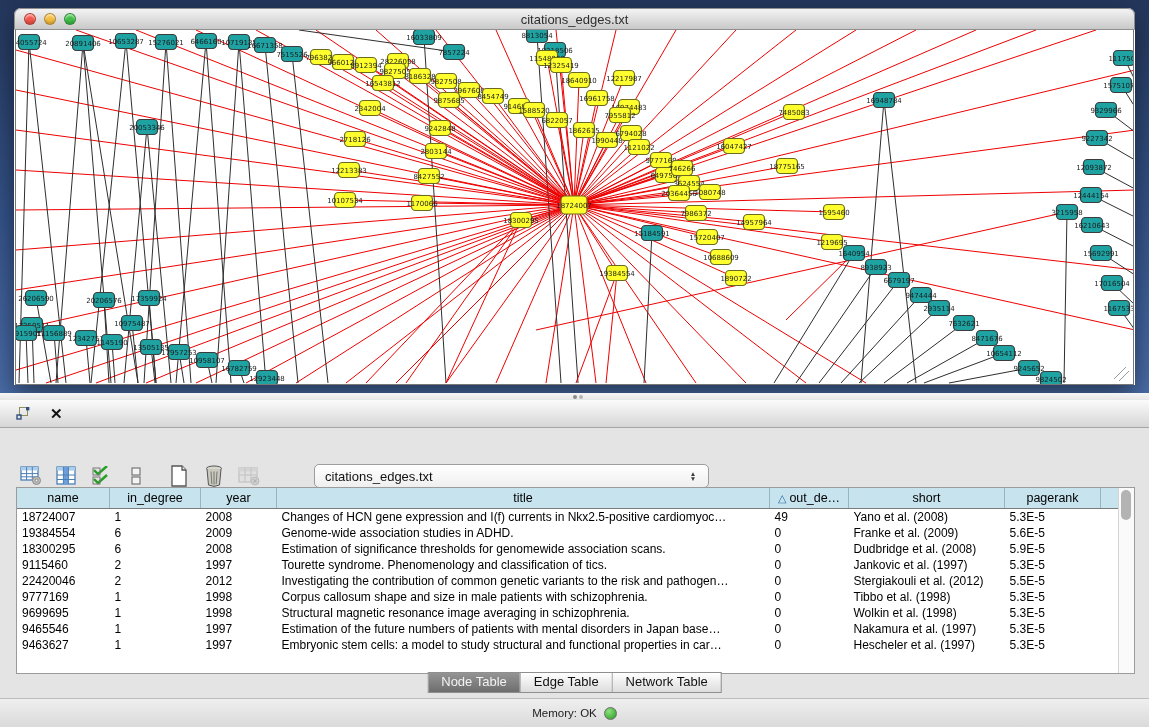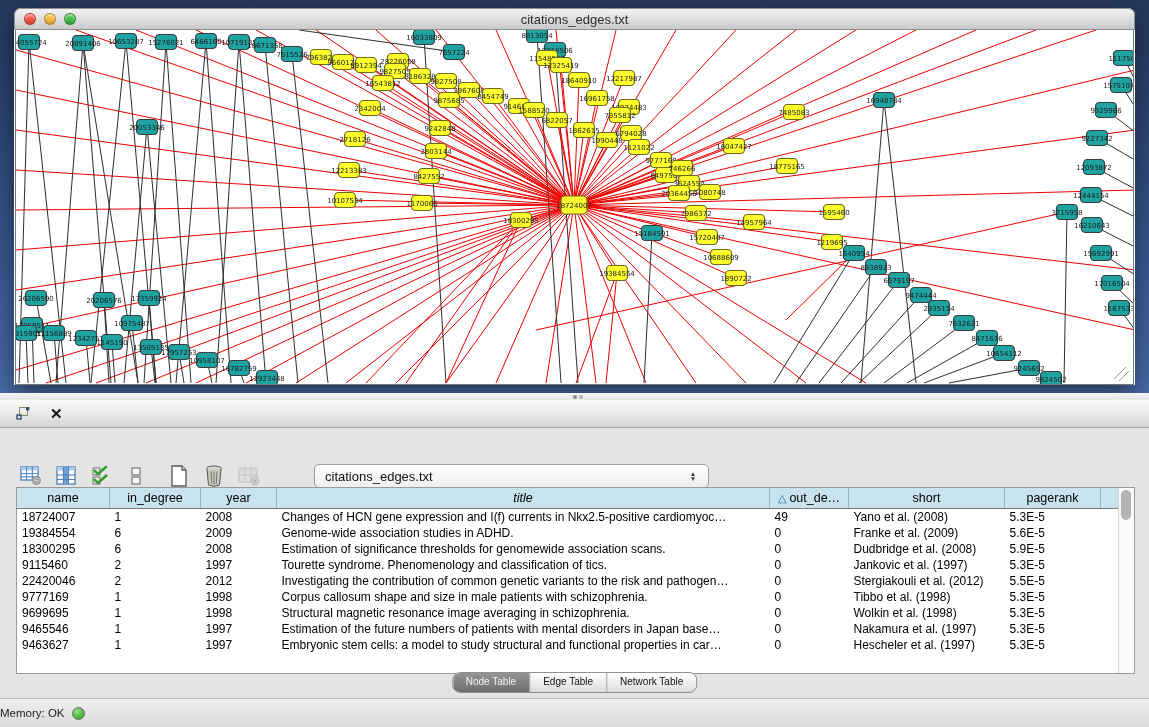--- a/index.html
+++ b/index.html
@@ -54,29 +54,29 @@
   table.datatable{position:absolute;left:0;top:0;border-collapse:collapse;table-layout:fixed;}
   table.datatable th{background:#c6e3ee;border-right:1px solid #94b7c3;border-bottom:1px solid #7b7b7b;
       font-weight:normal;font-size:12.5px;height:20px;text-align:center;color:#000;padding:0;overflow:hidden;white-space:nowrap;}
   table.datatable td{font-size:12px;height:16px;color:#000;white-space:nowrap;overflow:hidden;padding:0 0 0 5px;}
   td.c-title{padding-left:8px;}
   td.c-short{padding-left:14px;}
   td.c-pagerank{padding-left:8px;}
   .sort-tri{color:#2e6da4;font-size:11px;}
 
   .tabs{position:absolute;left:50%;bottom:5px;transform:translateX(-50%);display:flex;height:19px;
-        border:1px solid #8f8f8f;border-radius:8px;overflow:hidden;font-size:10px;
+        border:1px solid #8f8f8f;border-radius:0;overflow:hidden;font-size:13px;
         background:linear-gradient(#ffffff,#dcdcdc);}
   .tab{padding:0 13px;line-height:18px;color:#111;border-left:1px solid #a5a5a5;}
   .tab:first-child{border-left:none;}
   .tab.selected{background:linear-gradient(#949494,#6e6e6e);color:#f3f3f3;}
 
   .statusbar{position:absolute;bottom:0;left:0;width:1149px;height:29px;box-sizing:border-box;
              background:linear-gradient(#efefef,#dadada);border-top:1px solid #bdbdbd;
-             display:flex;align-items:center;justify-content:flex-start;padding-right:0;gap:7px;}
+             display:flex;align-items:center;justify-content:center;padding-right:0;gap:7px;}
   .memory-label{font-size:11.5px;color:#222;}
   .memory-dot{width:13px;height:13px;border-radius:50%;border:1px solid #6c6c6c;box-sizing:border-box;
               background:radial-gradient(circle at 35% 30%,#8ce07e,#3fae33 75%);}
 </style>
 </head>
 <body>
 
 <div class="desktop">
   <div class="window">
     <div class="titlebar">
@@ -768,21 +768,21 @@
     </span>
   </div>
 
   <div class="table-wrap">
     <table class="datatable" id="datatable">
       <thead>
           <tr>
             <th style="width: 92px;">name</th>
             <th style="width: 90px;">in_degree</th>
             <th style="width: 75px;">year</th>
-            <th style="width: 492px; font-style: italic;">title</th>
+            <th style="width: 492px;">title</th>
             <th style="width: 78px;"><span class="sort-tri">△ </span>out_de…</th>
             <th style="width: 155px;">short</th>
             <th style="width: 95px;">pagerank</th>
             <th style="width: 27px;"></th>
           </tr>
         </thead>
       <tbody>
           <tr>
             <td class="c-name">18724007</td>
             <td class="c-indeg">1</td>

